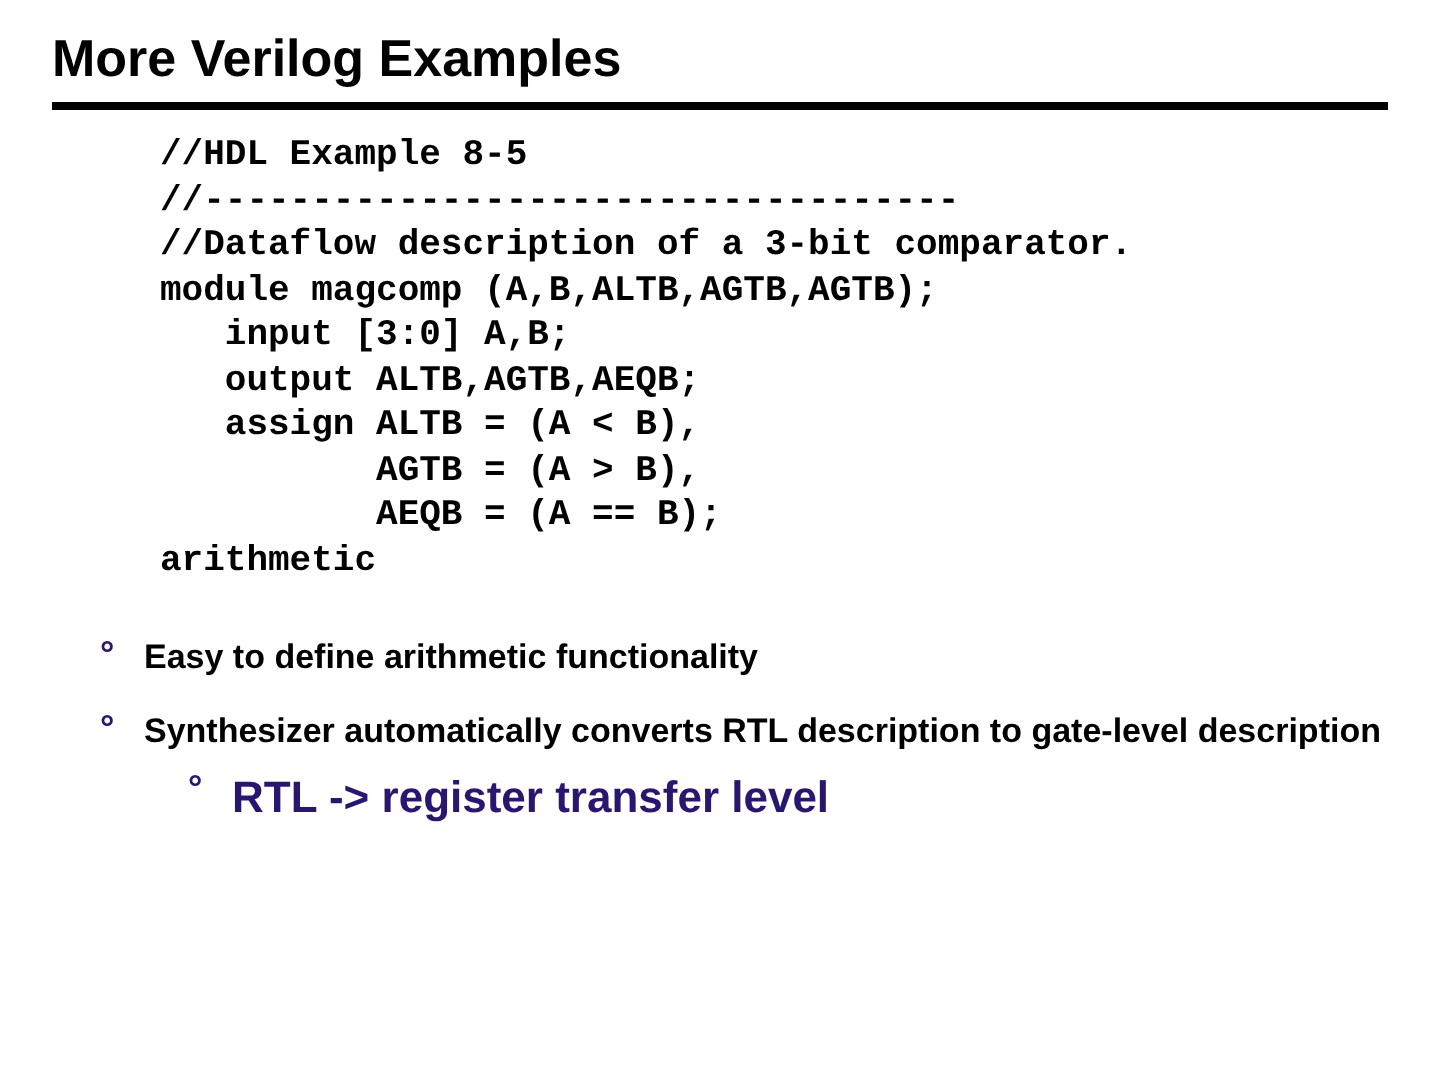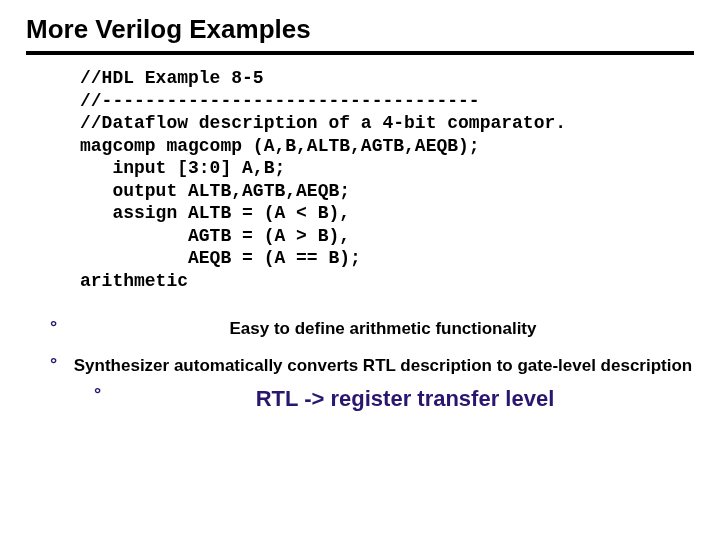--- a/index.html
+++ b/index.html
@@ -2,38 +2,38 @@
 <html><head>
 <meta charset="utf-8">
 <style>
   * { box-sizing: border-box; margin: 0; padding: 0; }
   html, body { width: 720px; height: 540px; background: #fff; font-family: Arial, Helvetica, sans-serif; }
   .slide { width: 720px; height: 540px; padding: 14px 26px 20px 26px; position: relative; }
   .title { font-size: 26px; font-weight: bold; color: #000; padding-bottom: 4px; }
   .rule { border: 0; border-top: 4px solid #000; margin-top: 2px; margin-bottom: 12px; }
   .code-block { margin-left: 54px; font-family: "Courier New", Courier, monospace; font-weight: bold; font-size: 18px; line-height: 1.25; color: #000; white-space: pre; }
   .bullets { margin-top: 26px; margin-left: 24px; }
-  .bullets > li { list-style: none; position: relative; padding-left: 22px; margin-bottom: 16px; font-size: 17px; line-height: 1.25; color: #000; text-align: center; }
+  .bullets > li { list-style: none; position: relative; padding-left: 22px; margin-bottom: 16px; font-size: 17px; line-height: 1.25; color: #000; }
   .bullets > li::before { content: "°"; position: absolute; left: 0; top: -2px; font-size: 18px; color: #29166f; font-weight: bold; }
   .bullets > li .bold { font-weight: bold; }
   .sub { list-style: none; margin-top: 8px; margin-left: 22px; }
   .sub > li { position: relative; padding-left: 22px; font-size: 22px; color: #29166f; font-weight: bold; }
   .sub > li::before { content: "°"; position: absolute; left: 0; top: -2px; font-size: 18px; color: #29166f; font-weight: bold; }
 </style>
 </head>
 <body>
 
 <div class="slide">
   <div class="title">More Verilog Examples</div>
   <hr class="rule">
 
   <div class="code-block"><span>//HDL Example 8-5</span>
 <span>//-----------------------------------</span>
-<span>//Dataflow description of a 4-bit comparator.</span>
-<span>magcomp magcomp (A,B,ALTB,AGTB,AEQB);</span>
+<span>//Dataflow description of a 3-bit comparator.</span>
+<span>module magcomp (A,B,ALTB,AGTB,AGTB);</span>
 <span>   input [3:0] A,B;</span>
 <span>   output ALTB,AGTB,AEQB;</span>
 <span>   assign ALTB = (A &lt; B),</span>
 <span>          AGTB = (A &gt; B),</span>
 <span>          AEQB = (A == B);</span>
 <span>arithmetic</span></div>
 
   <ul class="bullets">
     <li>
       <span class="bold">Easy to define arithmetic functionality</span>

